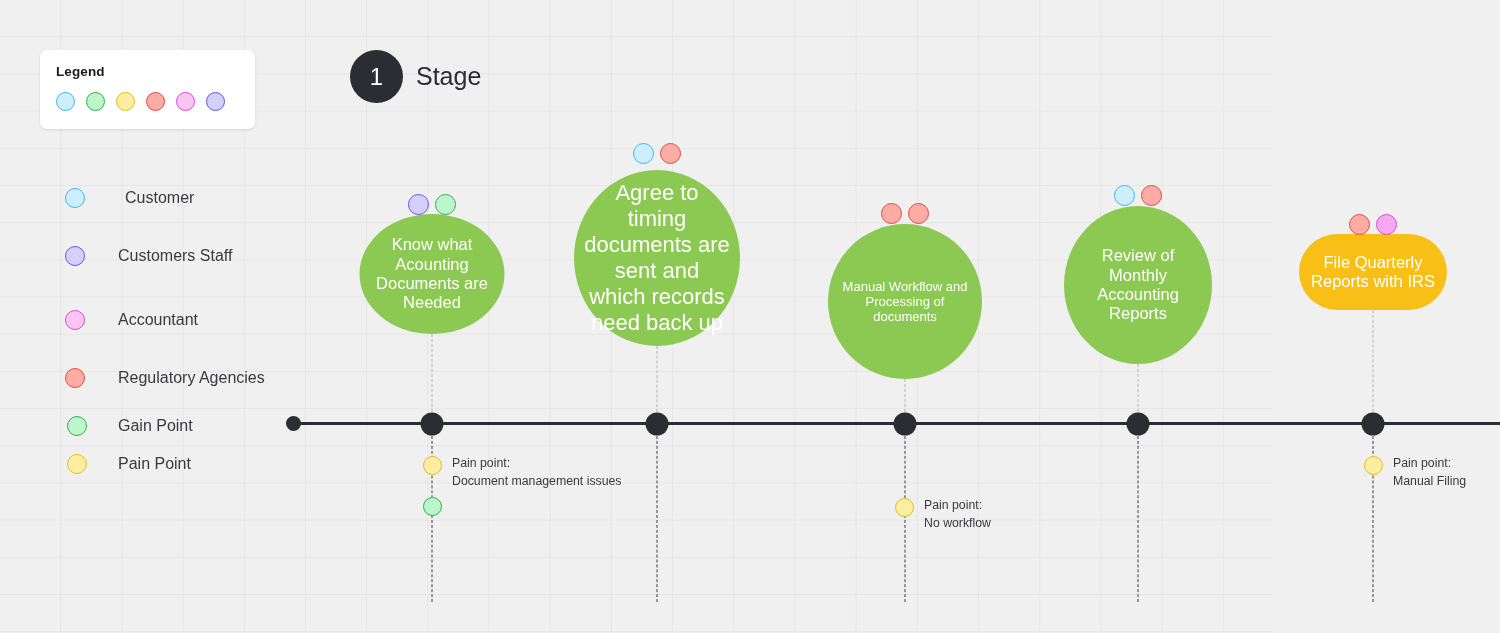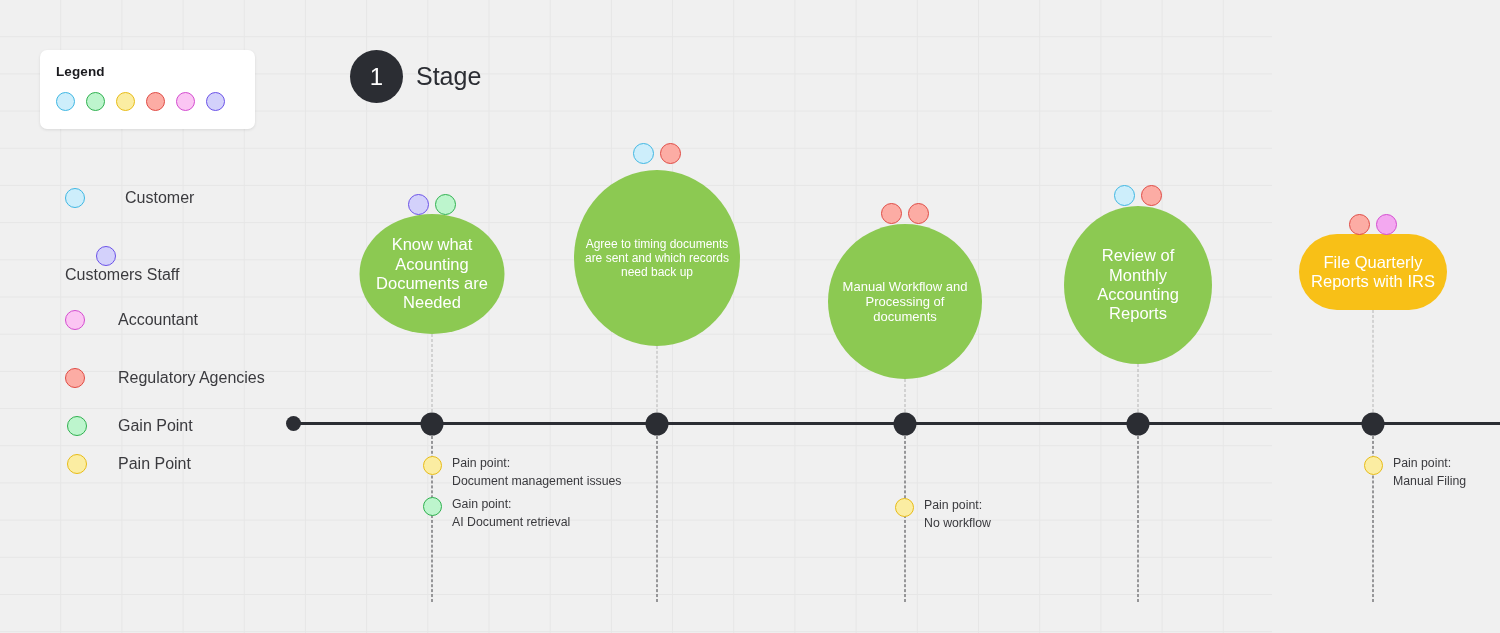--- a/index.html
+++ b/index.html
@@ -198,21 +198,21 @@
         <div class="swatch" style="background: rgb(251, 197, 243); border-color: rgb(212, 76, 208);"></div>
         <div class="swatch" style="background: rgb(211, 209, 251); border-color: rgb(107, 82, 232);"></div>
       </div>
   </div>
 
   <div class="key-list" id="key-list">
       <div class="key-row" style="left: 65px; top: 188px;">
         <div class="key-dot" style="background: rgb(205, 238, 251); border-color: rgb(63, 183, 227); margin-right: 40px;"></div>
         <div class="key-label">Customer</div>
       </div>
-      <div class="key-row" style="left: 65px; top: 246px; flex-direction: column;">
+      <div class="key-row" style="left: 65px; top: 246px;">
         <div class="key-dot" style="background: rgb(211, 209, 251); border-color: rgb(107, 82, 232); margin-right: 33px;"></div>
         <div class="key-label">Customers Staff</div>
       </div>
       <div class="key-row" style="left: 65px; top: 310px;">
         <div class="key-dot" style="background: rgb(251, 197, 243); border-color: rgb(212, 76, 208); margin-right: 33px;"></div>
         <div class="key-label">Accountant</div>
       </div>
       <div class="key-row" style="left: 65px; top: 368px;">
         <div class="key-dot" style="background: rgb(252, 172, 164); border-color: rgb(224, 75, 68); margin-right: 33px;"></div>
         <div class="key-label">Regulatory Agencies</div>
@@ -237,21 +237,21 @@
       <div class="conn-down" style="left: 432px; top: 436px; height: 166px;"></div>
       <div class="bubble" style="left: 432px; top: 214px; width: 145px; height: 120px; background: rgb(140, 201, 82); border-radius: 50%; font-size: 16.5px;">
         <span class="bubble-text">Know what Acounting Documents are Needed</span>
       </div>
       <div class="badge-pair" style="left: 432px; top: 194px;">
         <div class="badge" style="background: rgb(211, 209, 251); border-color: rgb(107, 82, 232);"></div>
         <div class="badge" style="background: rgb(189, 245, 205); border-color: rgb(47, 177, 79);"></div>
       </div>
       <div class="conn-up" style="left: 657px; top: 346px; height: 66px;"></div>
       <div class="conn-down" style="left: 657px; top: 436px; height: 166px;"></div>
-      <div class="bubble" style="left: 657px; top: 170px; width: 166px; height: 176px; background: rgb(140, 201, 82); border-radius: 50%; font-size: 12px;">
+      <div class="bubble" style="left: 657px; top: 170px; width: 166px; height: 176px; background: rgb(140, 201, 82); border-radius: 50%; font-size: 22px;">
         <span class="bubble-text">Agree to timing documents are sent and which records need back up</span>
       </div>
       <div class="badge-pair" style="left: 657px; top: 143px;">
         <div class="badge" style="background: rgb(205, 238, 251); border-color: rgb(63, 183, 227);"></div>
         <div class="badge" style="background: rgb(252, 172, 164); border-color: rgb(224, 75, 68);"></div>
       </div>
       <div class="conn-up" style="left: 905px; top: 379px; height: 33px;"></div>
       <div class="conn-down" style="left: 905px; top: 436px; height: 166px;"></div>
       <div class="bubble" style="left: 905px; top: 224px; width: 154px; height: 155px; background: rgb(140, 201, 82); border-radius: 50%; font-size: 13px;">
         <span class="bubble-text">Manual Workflow and Processing of documents</span>
@@ -293,24 +293,20 @@
   <div id="points-layer">
       <div class="point-note" style="left: 423px; top: 455px;">
         <div class="point-dot" style="background: rgb(251, 237, 162); border-color: rgb(232, 188, 23);"></div>
         <div class="point-text">
           <span class="pt-kind">Pain point:</span>
           <span class="pt-desc">Document management issues</span>
         </div>
       </div>
       <div class="point-note" style="left: 423px; top: 496px;">
         <div class="point-dot" style="background: rgb(189, 245, 205); border-color: rgb(47, 177, 79);"></div>
-        <div class="point-text">
-          <span class="pt-kind">Gain point:</span>
-          <span class="pt-desc">AI Document retrieval</span>
-        </div>
       </div>
       <div class="point-note" style="left: 895px; top: 497px;">
         <div class="point-dot" style="background: rgb(251, 237, 162); border-color: rgb(232, 188, 23);"></div>
         <div class="point-text">
           <span class="pt-kind">Pain point:</span>
           <span class="pt-desc">No workflow</span>
         </div>
       </div>
       <div class="point-note" style="left: 1364px; top: 455px;">
         <div class="point-dot" style="background: rgb(251, 237, 162); border-color: rgb(232, 188, 23);"></div>

